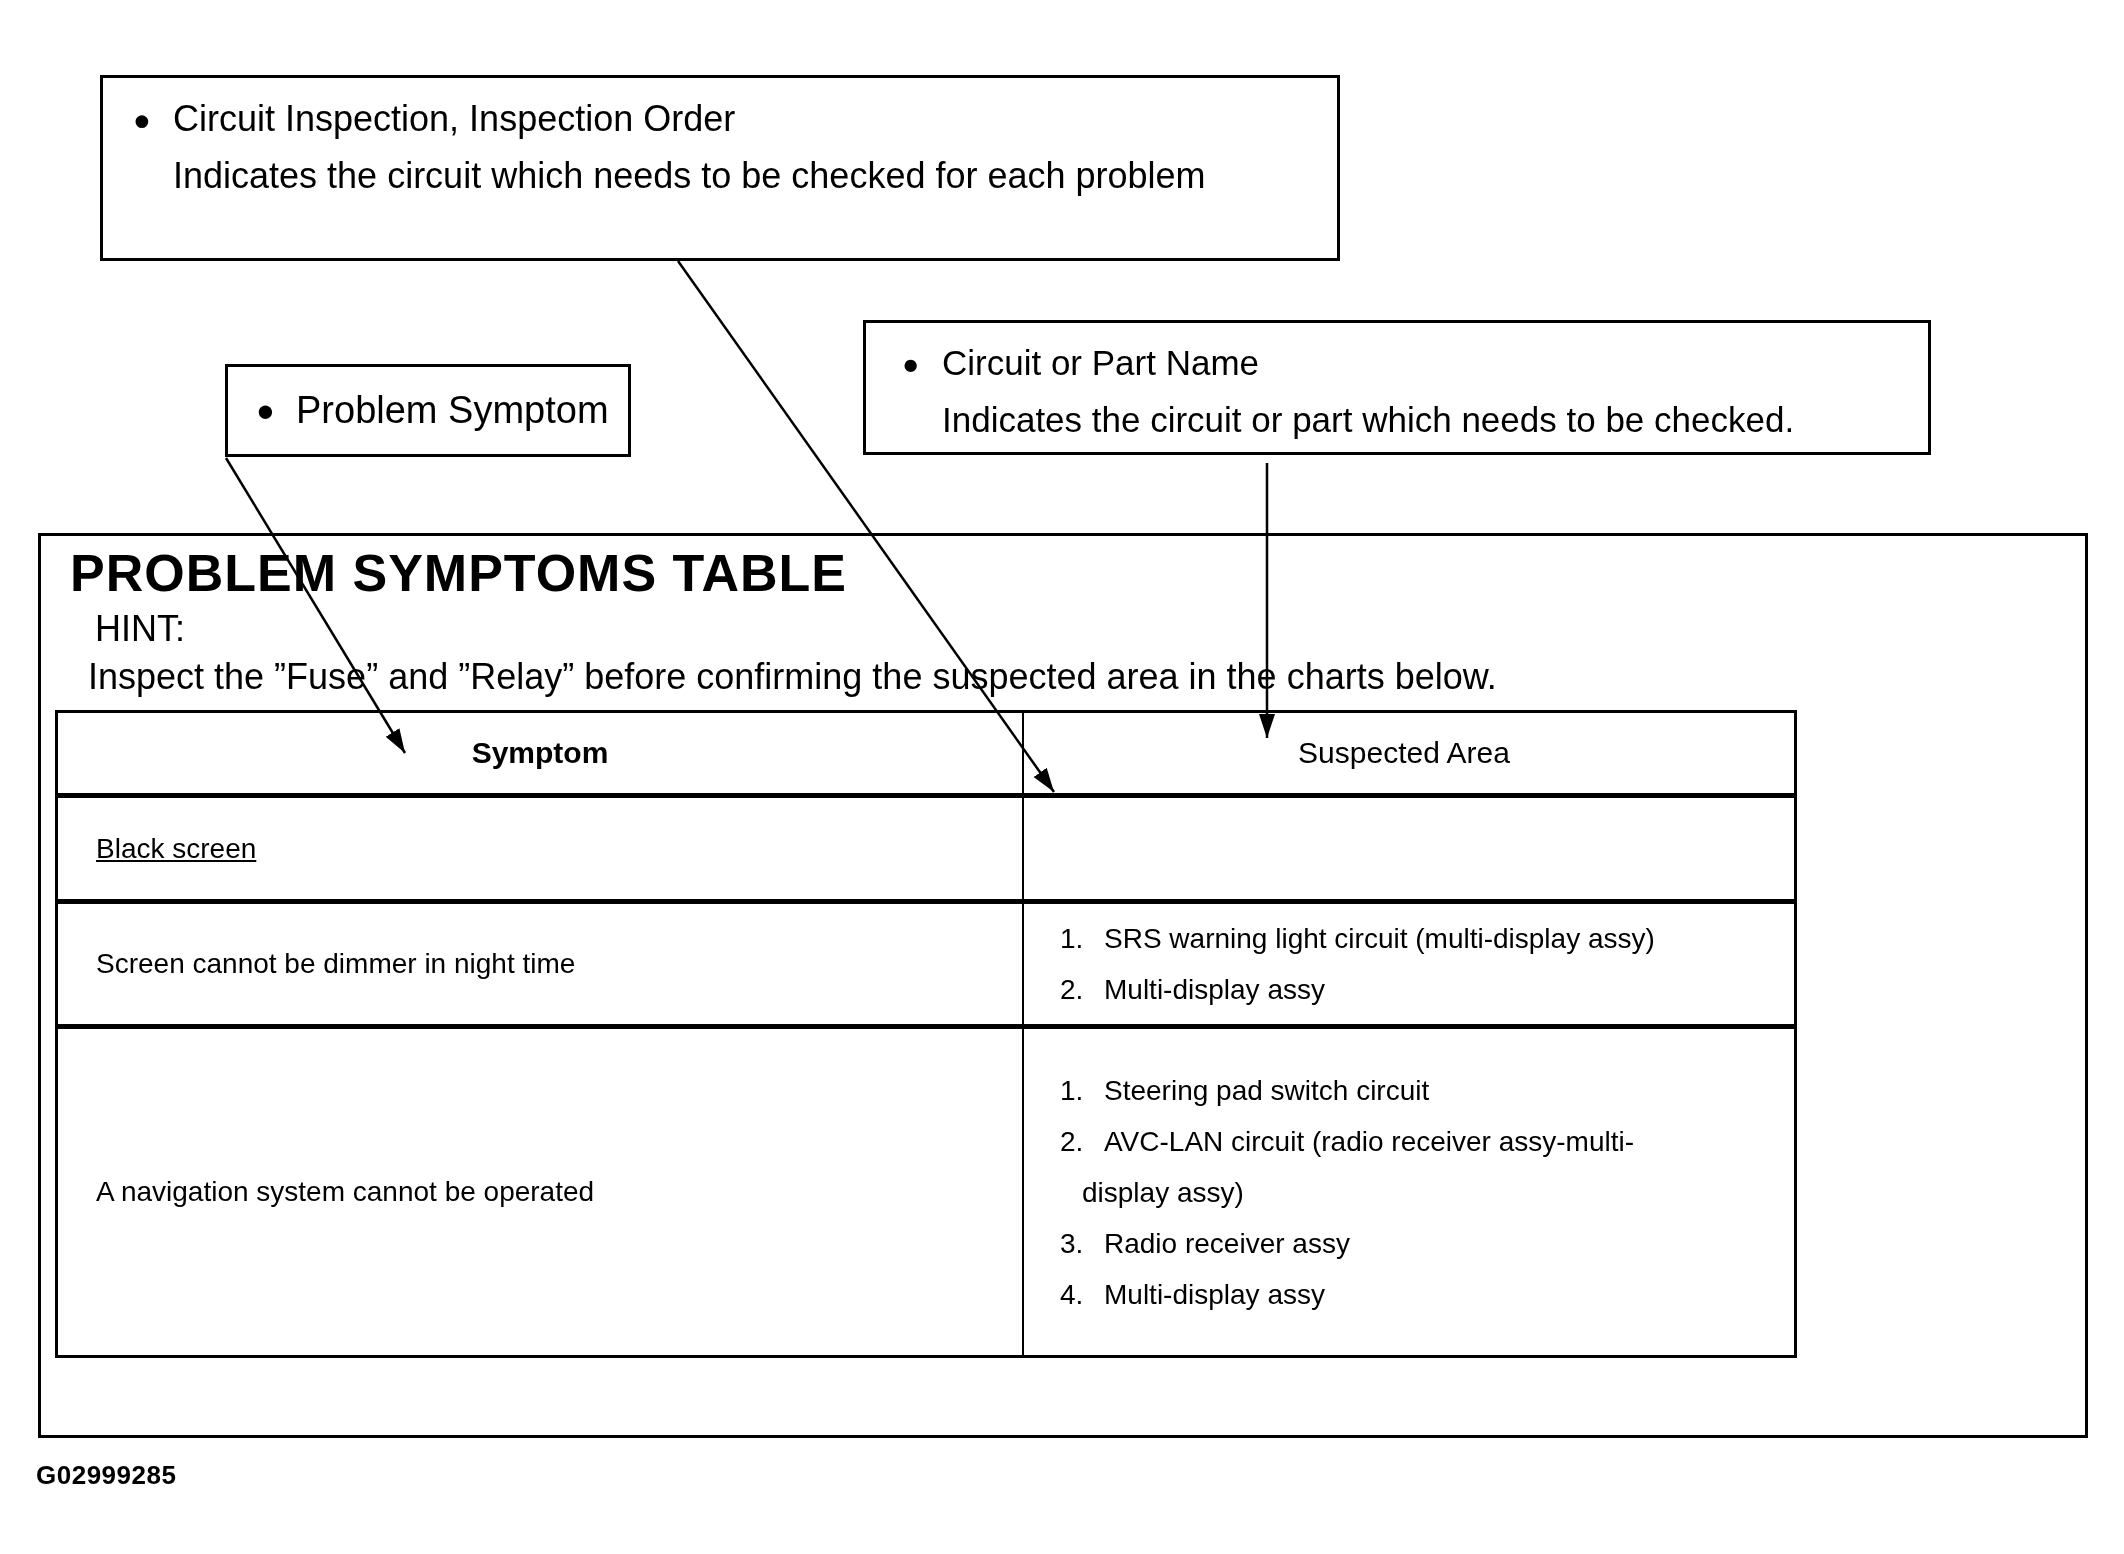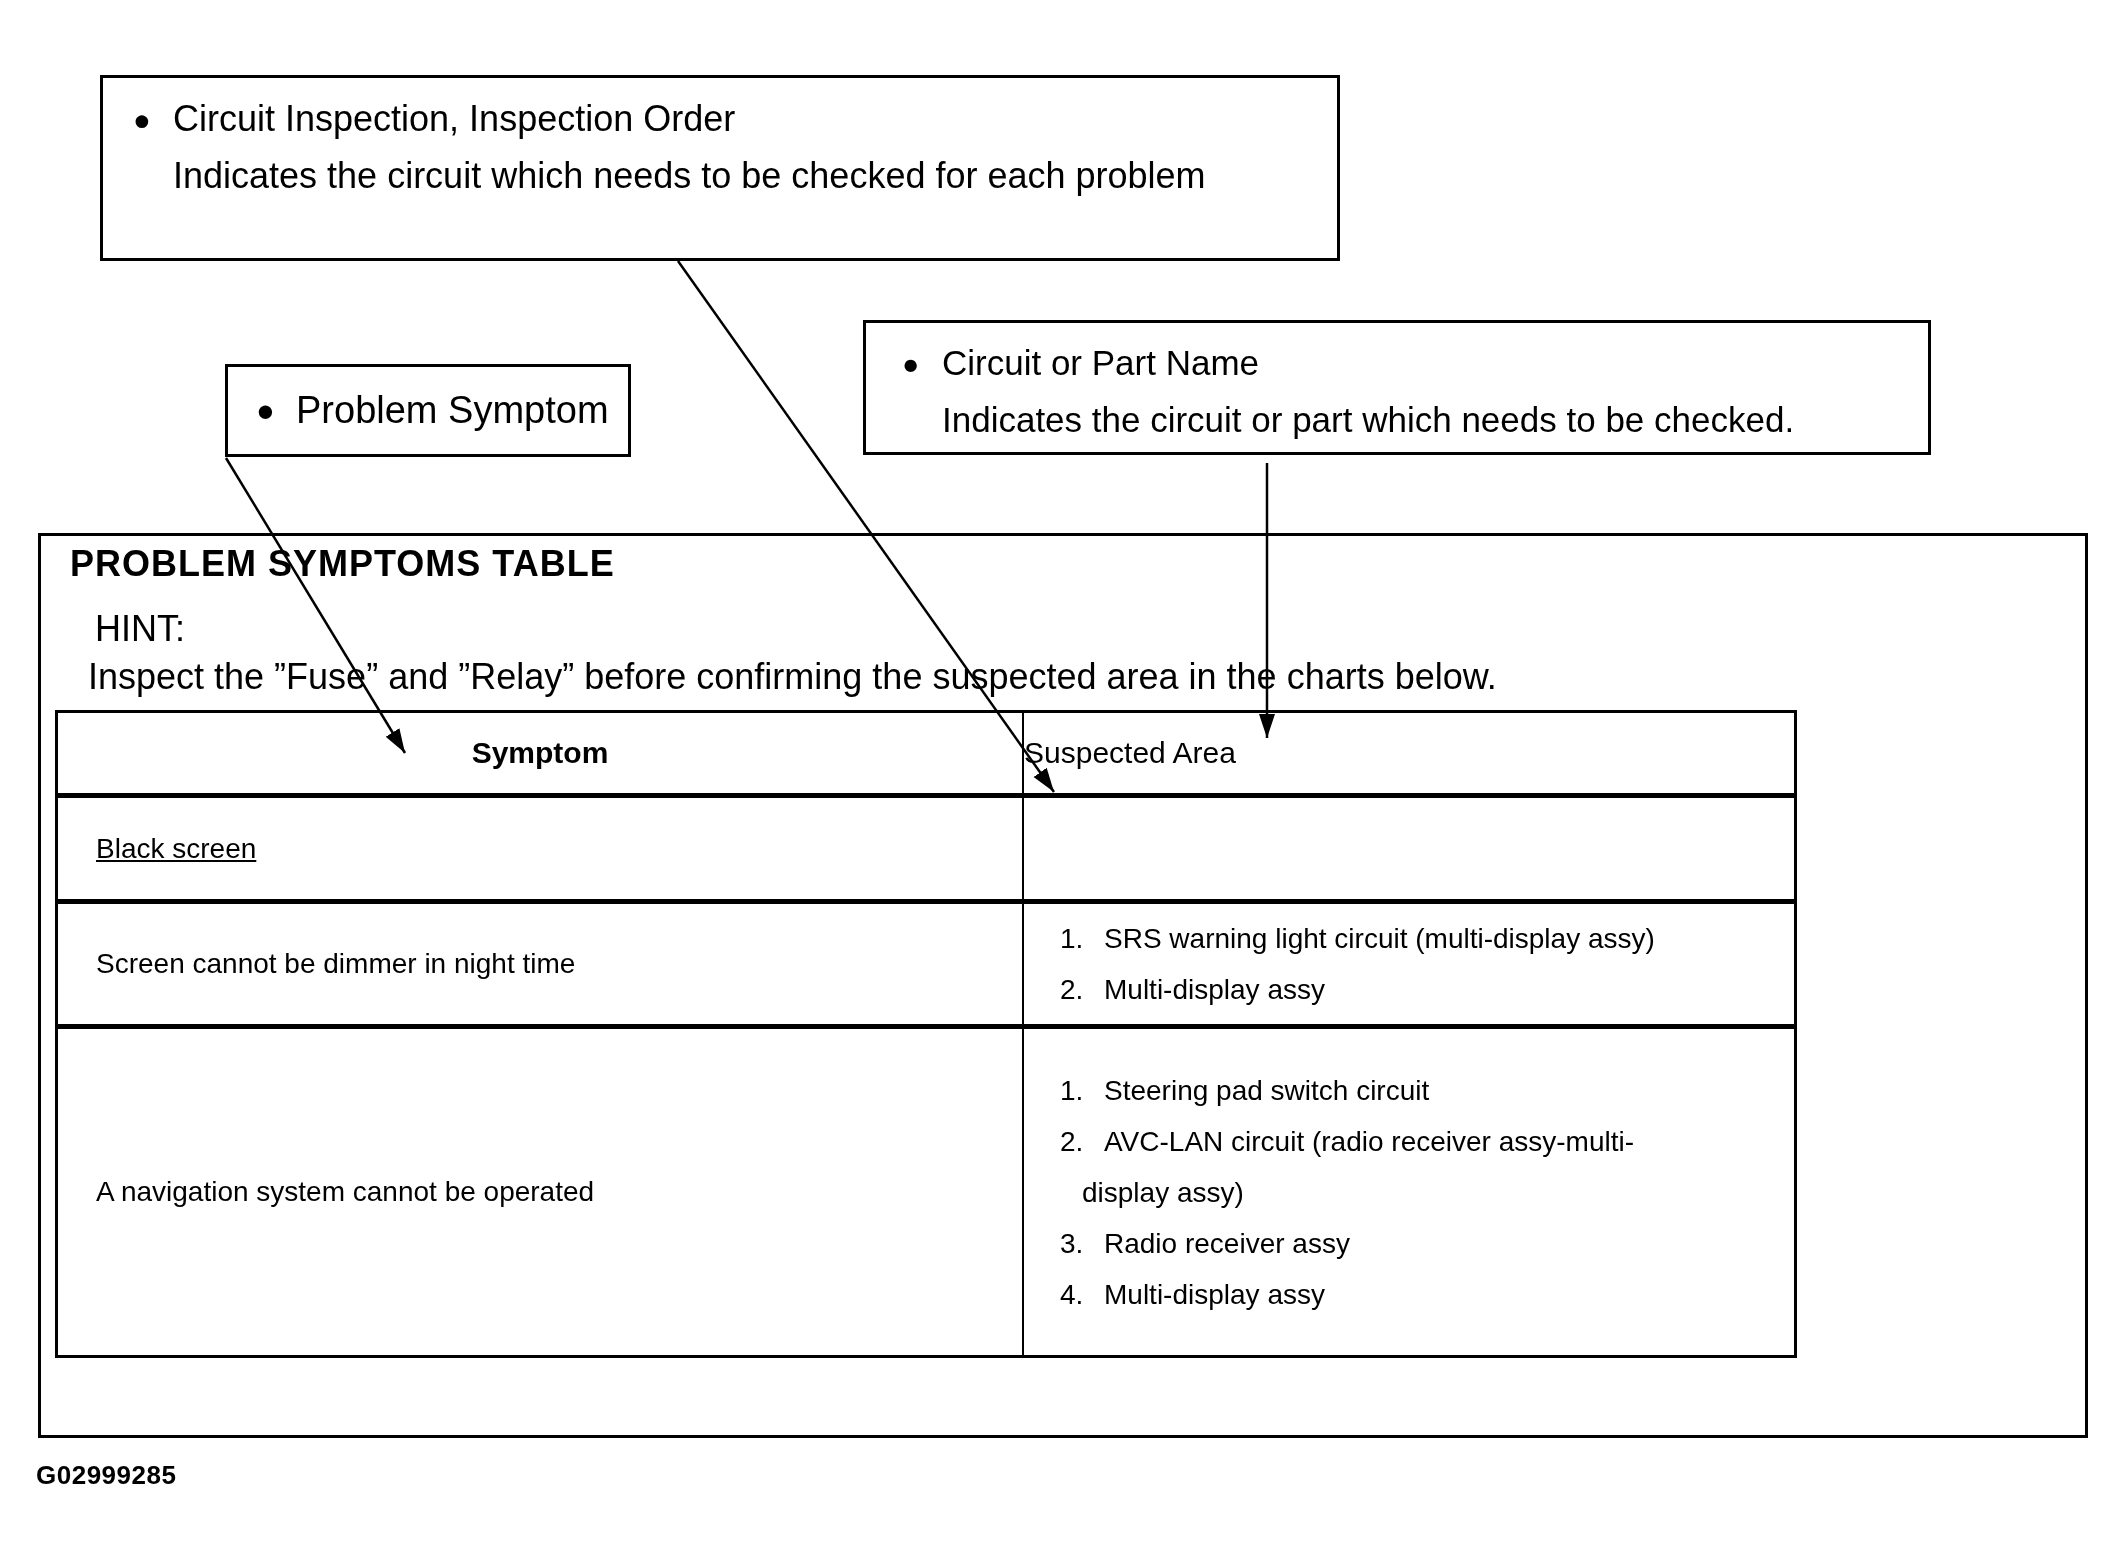--- a/index.html
+++ b/index.html
@@ -14,36 +14,36 @@
   }
   
   .box { position:absolute; border:3px solid #000; background:#fff; }
   .callout-top { left:100px; top:75px; width:1240px; height:186px; padding:13px 16px 0 30px; font-size:36px; line-height:56px; }
   .callout-problem { left:225px; top:364px; width:406px; height:93px; display:flex; align-items:center; padding-left:28px; font-size:38px; }
   .callout-circuit { left:863px; top:320px; width:1068px; height:135px; padding:12px 0 0 36px; font-size:35px; line-height:55px; }
   .bullet { display:inline-block; width:40px; font-size:0.82em; vertical-align:1px; }
   .co-indent { margin-left:40px; }
   
   .outer-box { position:absolute; left:38px; top:533px; width:2050px; height:905px; border:3px solid #000; background:#fff; }
-  .section-title { position:absolute; left:70px; top:543px; font-size:36px; font-weight:bold; letter-spacing:1px; white-space:nowrap; }
+  .section-title { position:absolute; left:70px; top:543px; font-size:52px; font-weight:bold; letter-spacing:1px; white-space:nowrap; }
   .hint-label { position:absolute; left:95px; top:608px; font-size:36px; }
   .hint-text  { position:absolute; left:88px; top:656px; font-size:36px; white-space:nowrap; }
   
   .sym-table { position:absolute; left:55px; top:710px; width:1742px; height:648px; border:3px solid #000; display:flex; flex-direction:column; background:#fff; font-size:28px; }
   .t-row { display:flex; flex-direction:row; width:100%; }
   .t-sep { border-bottom:5px solid #000; }
   .t-header { height:85px; }
   .t-r1 { height:106px;text-decoration:underline; }
   .t-r2 { height:125px; }
   .t-r3 { flex:1; }
   .t-cell { position:relative; }
   .t-left  { width:966px; border-right:2px solid #000; display:flex; align-items:center; padding-left:38px; }
   .t-right { flex:1; display:flex; flex-direction:column; justify-content:center; padding-left:36px; padding-right:10px; }
   .t-head-cell { justify-content:center; padding-left:0; font-size:30px; }
-  .t-head-cell.t-right { }
+  .t-head-cell.t-right { align-items:center; }
   .t-head-cell.t-left { padding-left:0;font-weight:bold; }
   .si-item { line-height:51px; white-space:nowrap; }
   .si-num { display:inline-block; min-width:44px; }
   .si-cont { line-height:51px; padding-left:22px; white-space:nowrap; }
   .symptom-text { white-space:nowrap; }
   
   .figure-id { position:absolute; left:36px; top:1460px; font-size:26px; font-weight:bold; letter-spacing:0.5px; }
   
   .arrow-layer { position:absolute; left:0; top:0; width:2124px; height:1554px; pointer-events:none; }
 </style>

